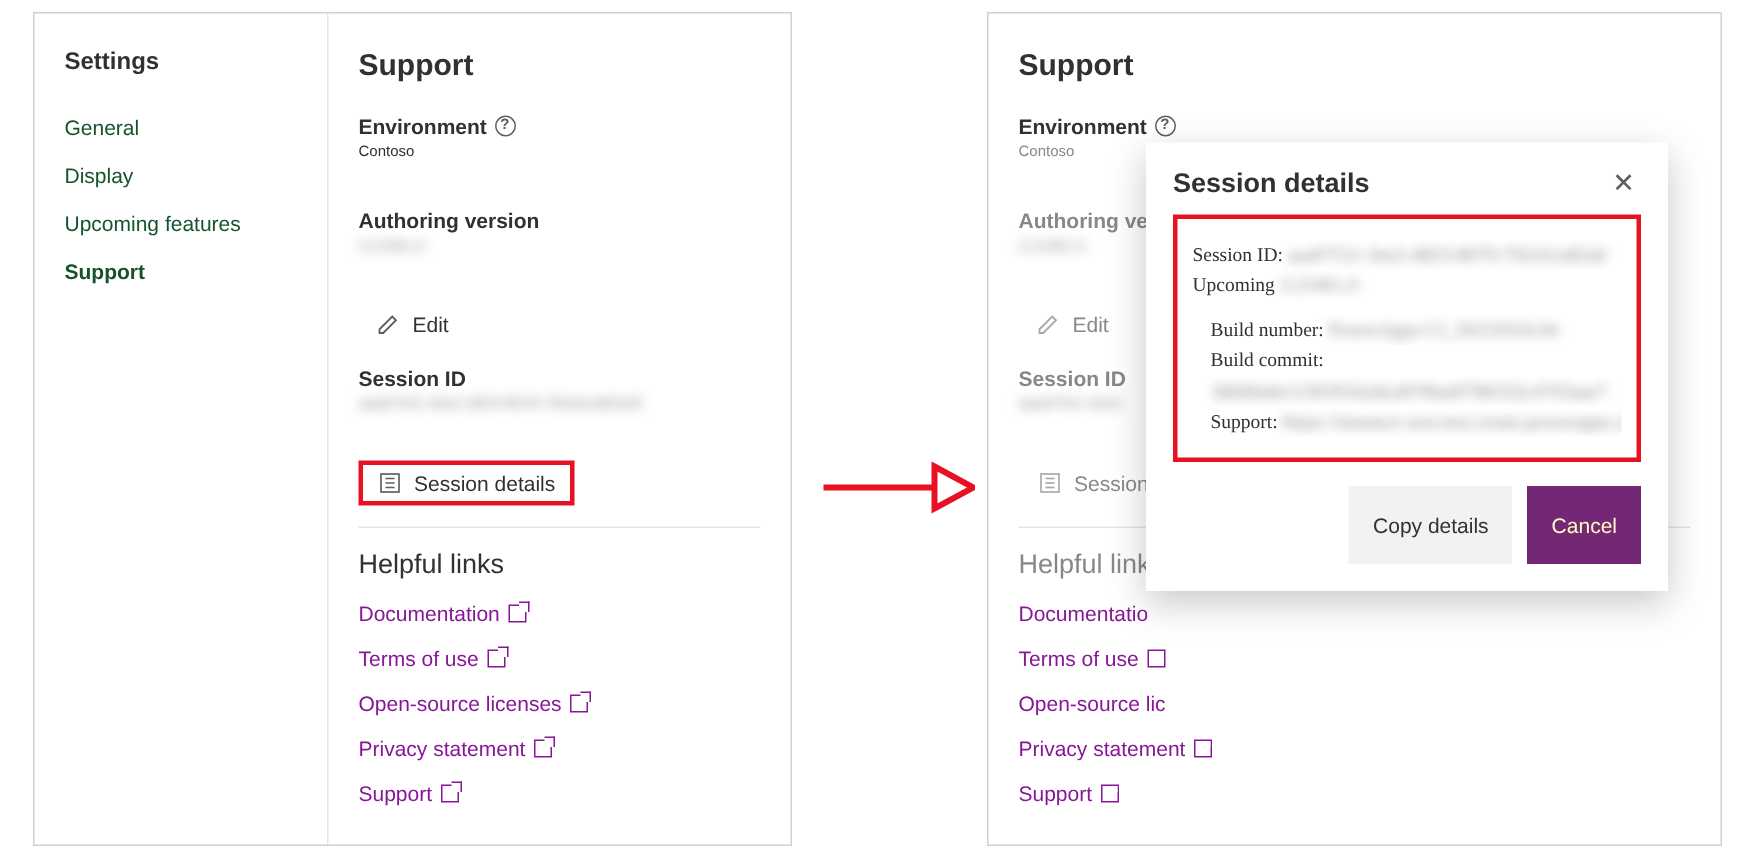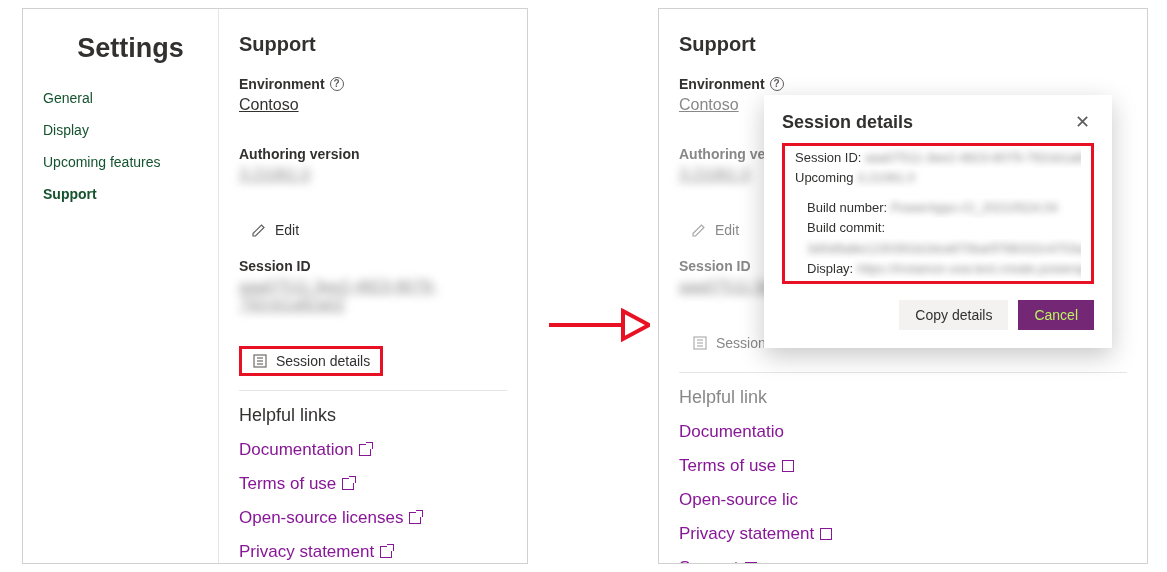--- a/index.html
+++ b/index.html
@@ -21,25 +21,24 @@
   }
   .panel.left { left: 22px; top: 8px; width: 506px; height: 556px; }
   .panel.right { left: 658px; top: 8px; width: 490px; height: 556px; }
 
   .sidebar {
     width: 196px;
     border-right: 1px solid #e5e5e5;
     padding: 24px 0 0 20px;
   }
   .sidebar h1 {
-    font-size: 27px;
+    font-size: 16px;
     font-weight: 600;
     margin-bottom: 18px;
     color: #323130;
-    text-align: center;
   }
   .nav-item {
     display: block;
     padding: 8px 0;
     font-size: 14px;
     color: #14532d;
     cursor: pointer;
   }
   .nav-item.active { font-weight: 600; }
 
@@ -56,24 +55,23 @@
   }
   .section-label {
     font-weight: 600;
     font-size: 14px;
     margin-bottom: 4px;
     display: flex;
     align-items: center;
     gap: 5px;
   }
   .value {
-    font-size: 16px;
+    font-size: 10px;
     color: #323130;
     margin-bottom: 32px;
-    text-decoration: underline;
   }
   .value.blur { filter: blur(4px); color: #888; user-select: none; }
   .section-block { margin-bottom: 14px; }
 
   .icon-help {
     width: 14px; height: 14px; display:inline-block;
     border:1px solid #605e5c; border-radius:50%;
     font-size:10px; line-height:12px; text-align:center;
     color:#605e5c;
   }
@@ -101,21 +99,21 @@
     margin: 14px 0;
   }
 
   .helpful h2 {
     font-size: 18px;
     font-weight: 400;
     margin: 6px 0 14px 0;
   }
   .link-row {
     color: #881798;
-    font-size: 17px;
+    font-size: 14px;
     margin-bottom: 14px;
     display: flex;
     align-items: center;
     gap: 6px;
     cursor: pointer;
   }
   .ext-icon {
     width:12px; height:12px; display:inline-block;
     border:1.3px solid #881798;
     position:relative;
@@ -155,46 +153,47 @@
   .dialog-header {
     display: flex;
     justify-content: space-between;
     align-items: center;
     margin-bottom: 10px;
   }
   .dialog-header h2 { font-size: 18px; font-weight: 600; }
   .close-x { cursor:pointer; font-size:18px; color:#605e5c; line-height:1; padding:2px 4px;}
   .details-box {
     border: 3px solid #e81123;
-    padding: 2px 10px;
+    padding: 14px 10px;
     font-size: 13px;
     line-height: 1.55;
+    font-family: Liberation Serif, serif;
   }
   .details-box .row { white-space: nowrap; overflow:hidden; }
   .details-box .lbl { color:#323130; }
   .details-box .blurv {
     filter: blur(3.5px);
     color:#888;
     user-select:none;
   }
   .details-box .indent { padding-left: 12px; }
   .dialog-actions {
     display:flex;
     justify-content:flex-end;
     gap:10px;
     margin-top:16px;
   }
   .btn {
     font-size:14px;
-    padding:7px 16px;
+    padding:18px 16px;
     border:none;
     cursor:pointer;
   }
   .btn.secondary { background:#f3f2f1; color:#323130; }
-  .btn.primary { background:#742774; color:#bef264; }
+  .btn.primary { background:#742774; color:#fef9c3; }
 </style>
 </head>
 <body>
 
 <div class="panel left">
   <div class="sidebar">
     <h1>Settings</h1>
     <span class="nav-item">General</span>
     <span class="nav-item">Display</span>
     <span class="nav-item">Upcoming features</span>
@@ -345,19 +344,19 @@
     <h2>Session details</h2>
     <span class="close-x">✕</span>
   </div>
   <div class="details-box">
     <div class="row"><span class="lbl">Session ID:</span> <span class="blurv">aaa07511-3ee2-4823-8079-792cb1a82a0</span></div>
     <div class="row"><span class="lbl">Upcoming</span> <span class="blurv">3.21061.0</span></div>
     <div style="height:10px;"></div>
     <div class="row indent"><span class="lbl">Build number:</span> <span class="blurv">PowerApps-CI_20210524.04</span></div>
     <div class="row indent"><span class="lbl">Build commit:</span></div>
     <div class="row indent"><span class="blurv">3d0d9a6e1230391b2dce870ba0f786332c4703aae7</span></div>
-    <div class="row indent"><span class="lbl">Display:</span> <span class="blurv">https://instance-usw.test.create.powerapps.com</span></div>
+    <div class="row indent"><span class="lbl">Support:</span> <span class="blurv">https://instance-usw.test.create.powerapps.com</span></div>
   </div>
   <div class="dialog-actions">
     <button class="btn secondary">Copy details</button>
     <button class="btn primary">Cancel</button>
   </div>
 </div>
 
 </body></html>

